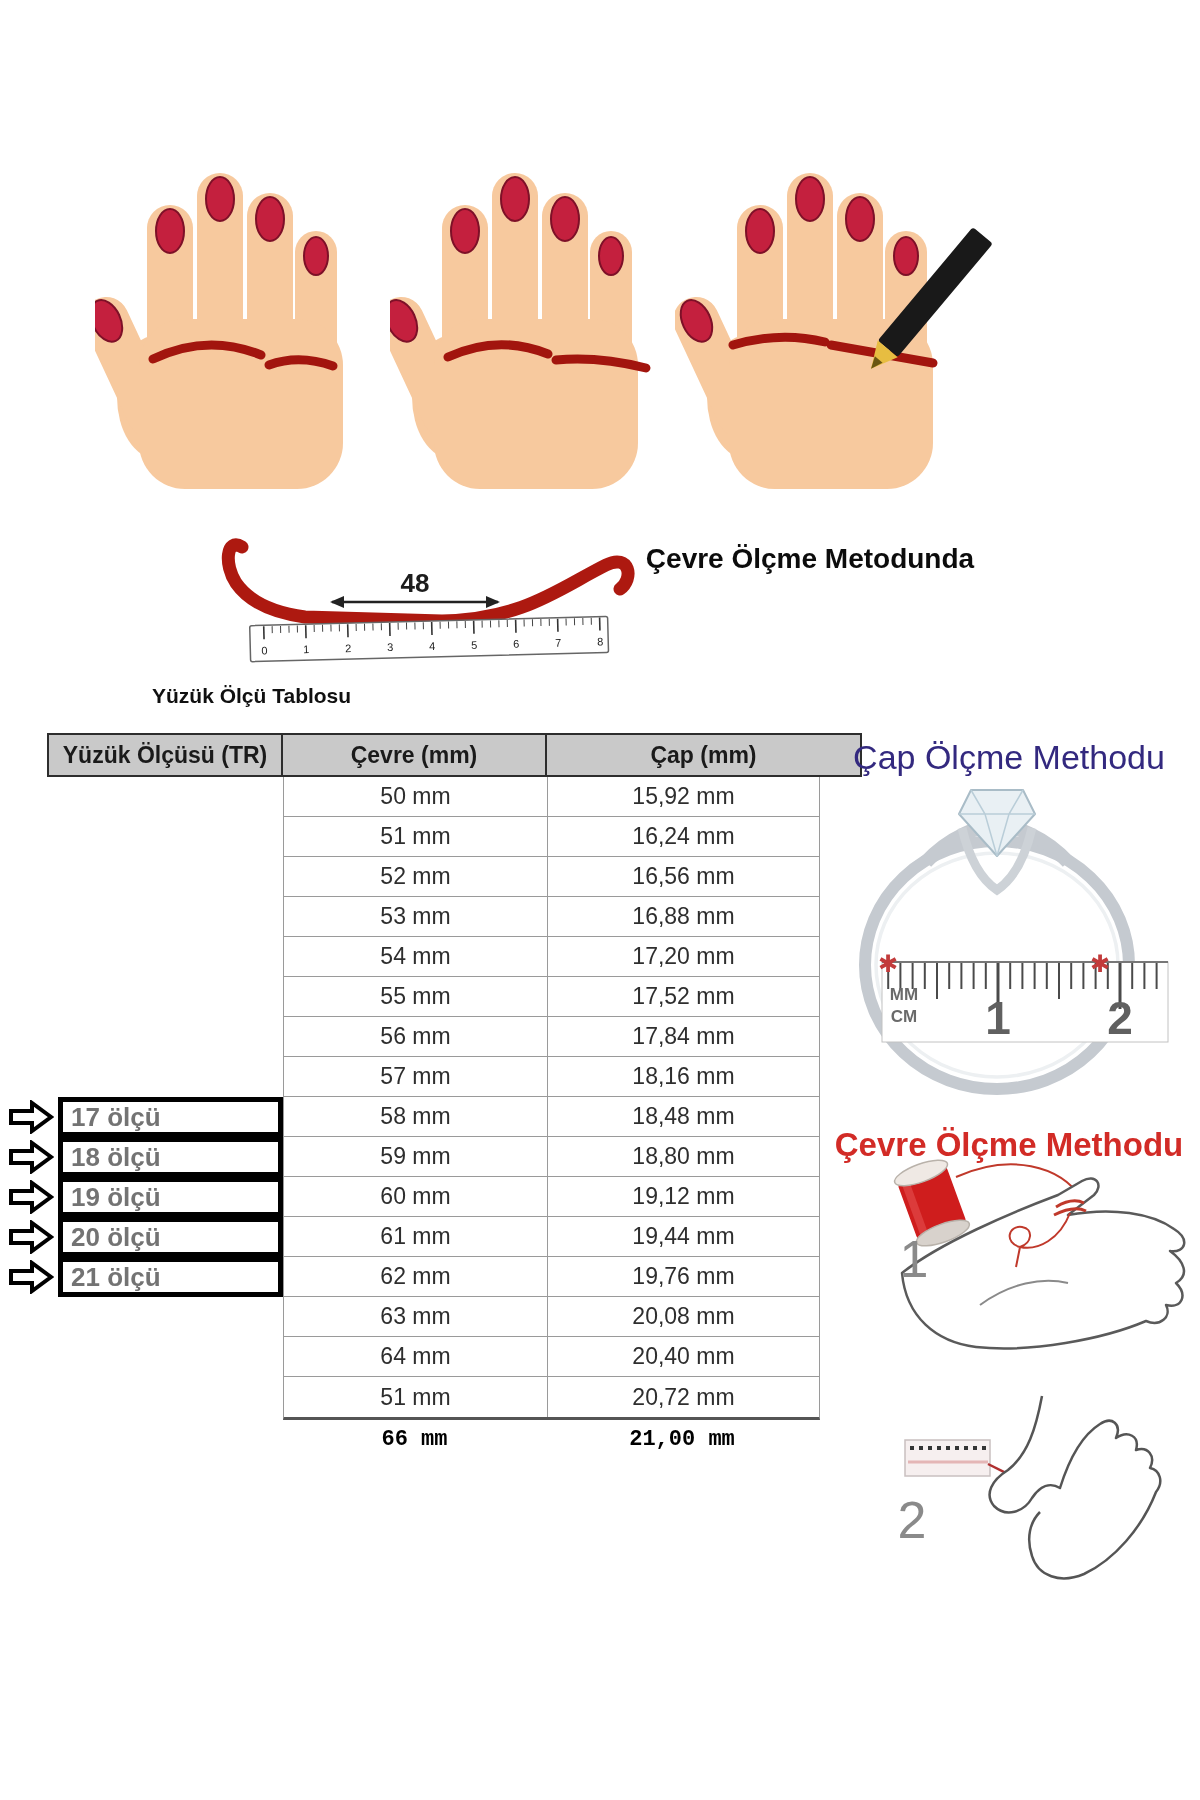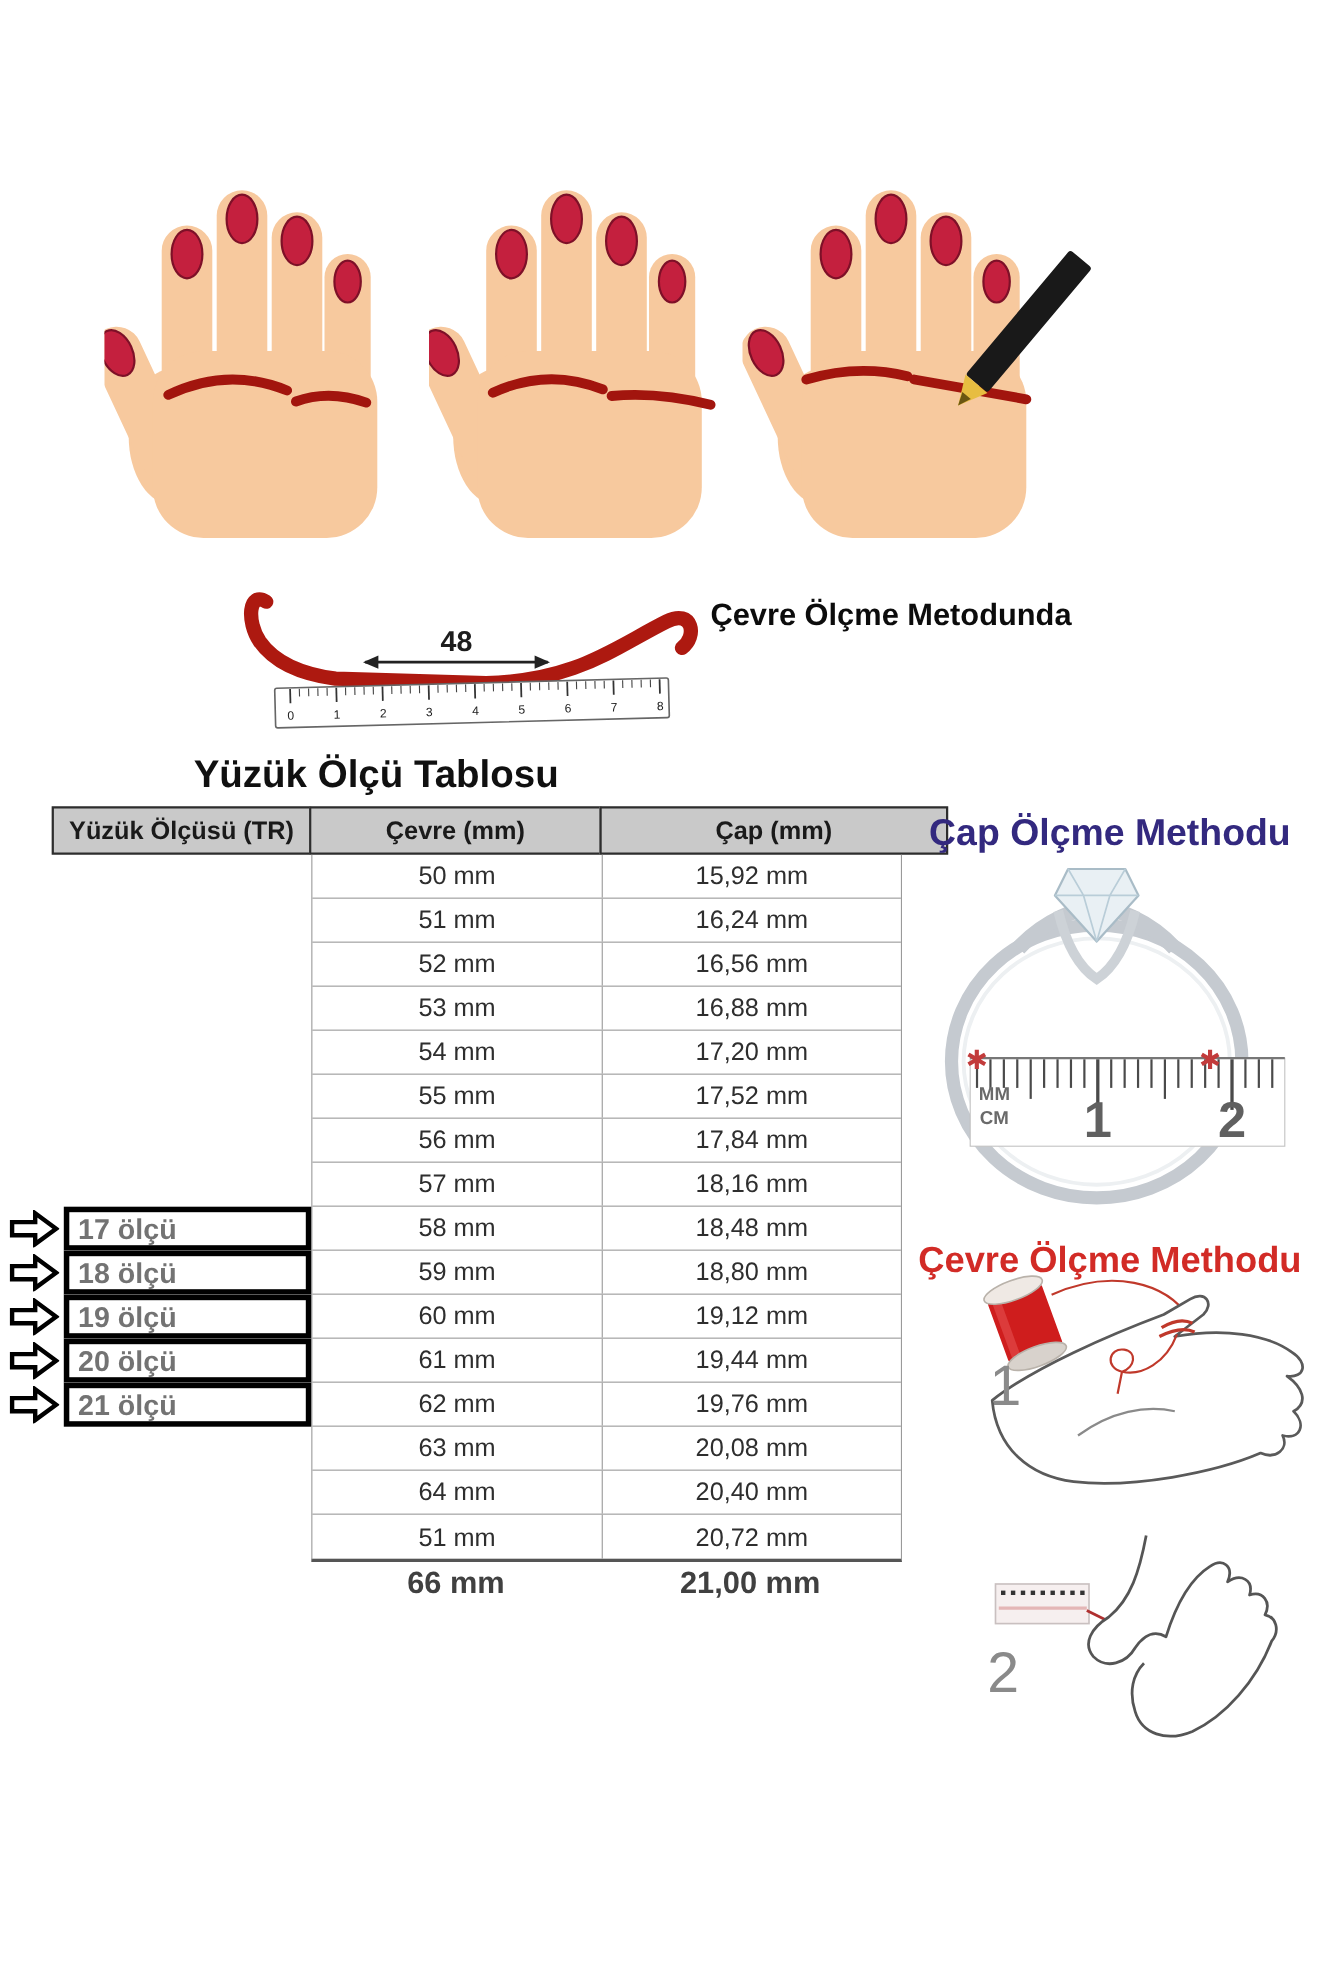--- a/index.html
+++ b/index.html
@@ -4,48 +4,48 @@
 <style>
   html,body{margin:0;padding:0;background:#fff;}
   .page{position:relative;width:1200px;height:1800px;background:#ffffff;
         font-family:"Liberation Sans",sans-serif;overflow:hidden;}
 
   
   .paper-note{position:absolute;left:600px;top:541px;width:420px;text-align:center;
               font-weight:bold;font-size:28px;line-height:36px;color:#0c0c0c;}
 
   
-  .table-title{position:absolute;left:152px;top:684px;width:380px;text-align:center;
-               font-weight:bold;font-size:35px;color:#101010;}
+  .table-title{position:absolute;left:152px;top:684px;width:380px;
+               font-weight:bold;font-size:21px;color:#101010;}
   .thead{position:absolute;left:47px;top:733px;display:flex;}
   .th{box-sizing:border-box;height:44px;background:#c9c9c9;border:2px solid #2d2d2d;
       font-weight:bold;font-size:23px;color:#1a1a1a;display:flex;align-items:center;justify-content:center;}
   .th1{width:236px;}
   .th2{width:266px;margin-left:-2px;}
   .th3{width:317px;margin-left:-2px;}
   .tbody{position:absolute;left:283px;top:777px;width:535px;
          border-left:1px solid #9a9a9a;border-right:1px solid #9a9a9a;border-bottom:3px solid #555;}
   .trow{height:40px;display:flex;border-bottom:1px solid #9a9a9a;box-sizing:border-box;}
   .trow:last-child{border-bottom:none;}
   .tc{display:flex;align-items:center;justify-content:center;font-size:23px;color:#2e2e2e;}
   .tc-cevre{width:263px;border-right:1px solid #9a9a9a;}
   .tc-cap{flex:1;}
   .tfoot{position:absolute;left:283px;top:1418px;width:535px;height:42px;display:flex;}
-  .tfoot .tc{font-weight:bold;font-size:28px;color:#404040;}
+  .tfoot .tc{font-weight:bold;font-size:22px;color:#000000;font-family:Liberation Mono, monospace;}
 
   
   .marker{position:absolute;left:8px;width:280px;height:40px;}
   .marker .box{position:absolute;left:50px;top:0;width:225px;height:40px;border:5px solid #000;
                box-sizing:border-box;background:#fff;display:flex;align-items:center;
                font-weight:bold;font-size:26px;color:#737373;padding-left:8px;}
   .marker svg{position:absolute;left:0;top:3px;}
 
   
   .cap-title{position:absolute;left:820px;top:738px;width:378px;text-align:center;
-             font-size:34px;font-weight:700;color:#33297f;}
+             font-size:34px;font-weight:400;color:#33297f;}
   .cevre-title{position:absolute;left:818px;top:1126px;width:382px;text-align:center;
                font-size:33px;font-weight:600;color:#d22b26;}
 
   
   .ruler-num{font-size:11px;fill:#222;text-anchor:middle;}
   .num48{font-size:26px;font-weight:bold;fill:#1d1d1d;text-anchor:middle;}
   .ring-num{font-size:46px;fill:#606060;font-weight:bold;text-anchor:middle;}
   .ring-unit{font-size:17px;font-weight:bold;fill:#6a6a6a;text-anchor:middle;}
   .asterisk{font-size:24px;fill:#c23b3b;text-anchor:middle;}
   .step-num{font-size:52px;fill:#8a8a8a;text-anchor:middle;}

